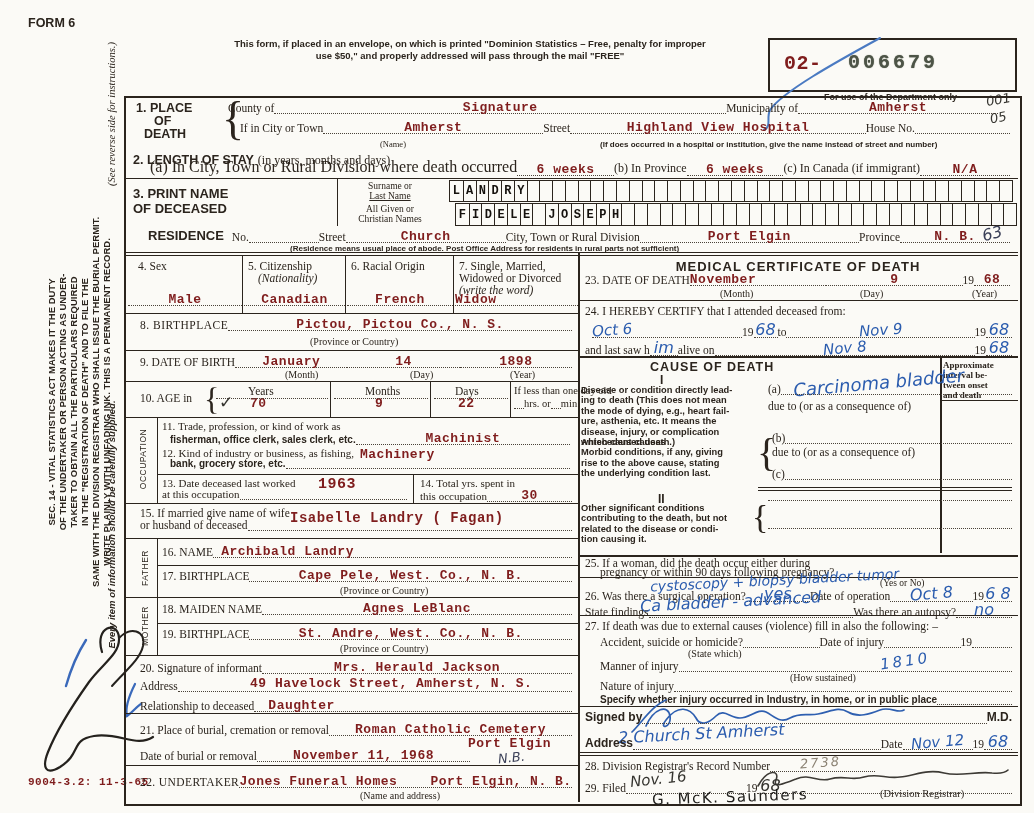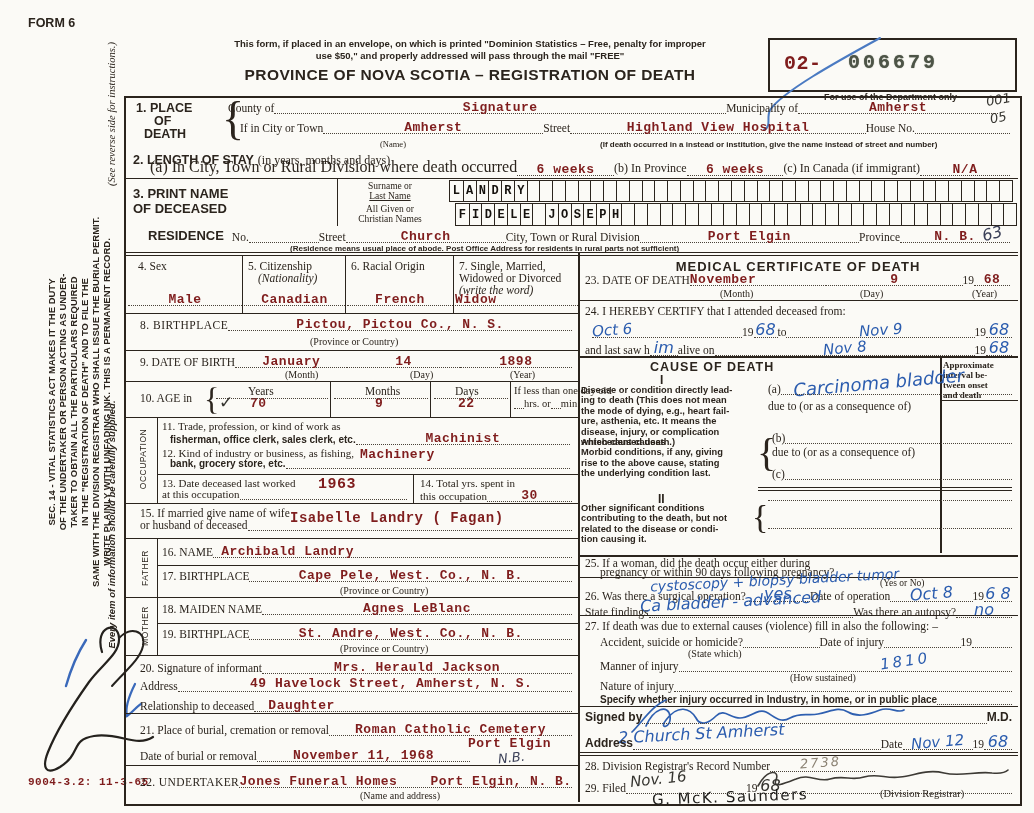--- a/index.html
+++ b/index.html
@@ -53,21 +53,20 @@
     <path d="M97 20 C 108 8, 124 12, 121 28 C 118 42, 102 54, 90 68" fill="none" stroke="#24211d" stroke-width="2" stroke-linecap="round"></path>
     <path d="M64 22 C 55 36, 48 54, 44 68" fill="none" stroke="#3a69ba" stroke-width="2.4" stroke-linecap="round"></path>
     <path d="M113 66 C 107 78, 103 90, 105 98 C 111 94, 115 88, 119 86" fill="none" stroke="#3a69ba" stroke-width="2.2" stroke-linecap="round"></path>
   </svg>
   <div class="abs type" style="left:28px;top:776px;font-size:11px;">9004-3.2: 11-3-65</div>
 
   <div class="abs sans b" style="left:160px;top:38px;width:620px;text-align:center;font-size:9.5px;line-height:11.5px;">
     <div>This form, if placed in an envelope, on which is printed "Dominion Statistics – Free, penalty for improper</div>
     <div>use $50," and properly addressed will pass through the mail "FREE"</div>
   </div>
-  <div class="abs sans b" style="left:160px;top:66px;width:620px;text-align:center;font-size:15.5px;letter-spacing:.4px;">PROVINCE OF NOVA SCOTIA – REGISTRATION OF DEATH</div>
 
   <div class="abs" style="left:768px;top:38px;width:245px;height:50px;border:2px solid #2b241d;">
     <span class="type abs" style="left:14px;top:12px;font-size:20px;">02-</span>
     <span class="abs" style="left:78px;top:11px;font-family:'Liberation Mono',monospace;font-weight:bold;font-size:20px;letter-spacing:3px;color:#4d5447;text-shadow:0 0 1px #6a7260;">006679</span>
   </div>
   <svg style="left:756px;top:34px;" width="130" height="102" viewBox="0 0 130 102">
     <path d="M8 96 C 16 92, 10 84, 14 76 C 26 58, 80 28, 124 4" fill="none" stroke="#4a7ac2" stroke-width="2" stroke-linecap="round"></path>
   </svg>
   <div class="abs tiny" style="left:768px;top:92px;width:245px;text-align:center;font-size:9px;">For use of the Department only</div>
   <div class="abs hwk" style="left:986px;top:92px;font-size:13px;transform:rotate(-10deg);">001</div>
@@ -98,21 +97,21 @@
         <span class="type">Amherst</span>
       </span>
     <span class="lbl">Street</span>
     <span class="lead">
         <span class="type">Highland View Hospital</span>
       </span>
     <span class="lbl">House No.</span>
     <span class="lead" style="max-width:95px;"></span>
   </div>
   <div class="abs tiny" style="left:380px;top:139px;font-size:8.5px;font-family:'Liberation Serif',serif;font-weight:normal;">(Name)</div>
-  <div class="abs tiny" style="left:600px;top:140px;font-size:8px;">(If death occurred in a instead or institution, give the name instead of street and number)</div>
+  <div class="abs tiny" style="left:600px;top:140px;font-size:8px;">(If does occurred in a hospital or institution, give the name instead of street and number)</div>
 
   <div class="abs" style="left:133px;top:150px;">
     <span class="hdr">2. LENGTH OF STAY</span>
     <span class="lbl" style="font-size:12px;">(in years, months and days)</span>
   </div>
   <div class="abs row" style="left:150px;top:158px;width:860px;">
     <span class="lbl" style="font-size:16px;">(a) In City, Town or Rural Division where death occurred</span>
     <span class="lead">
         <span class="type">6 weeks</span>
       </span>

